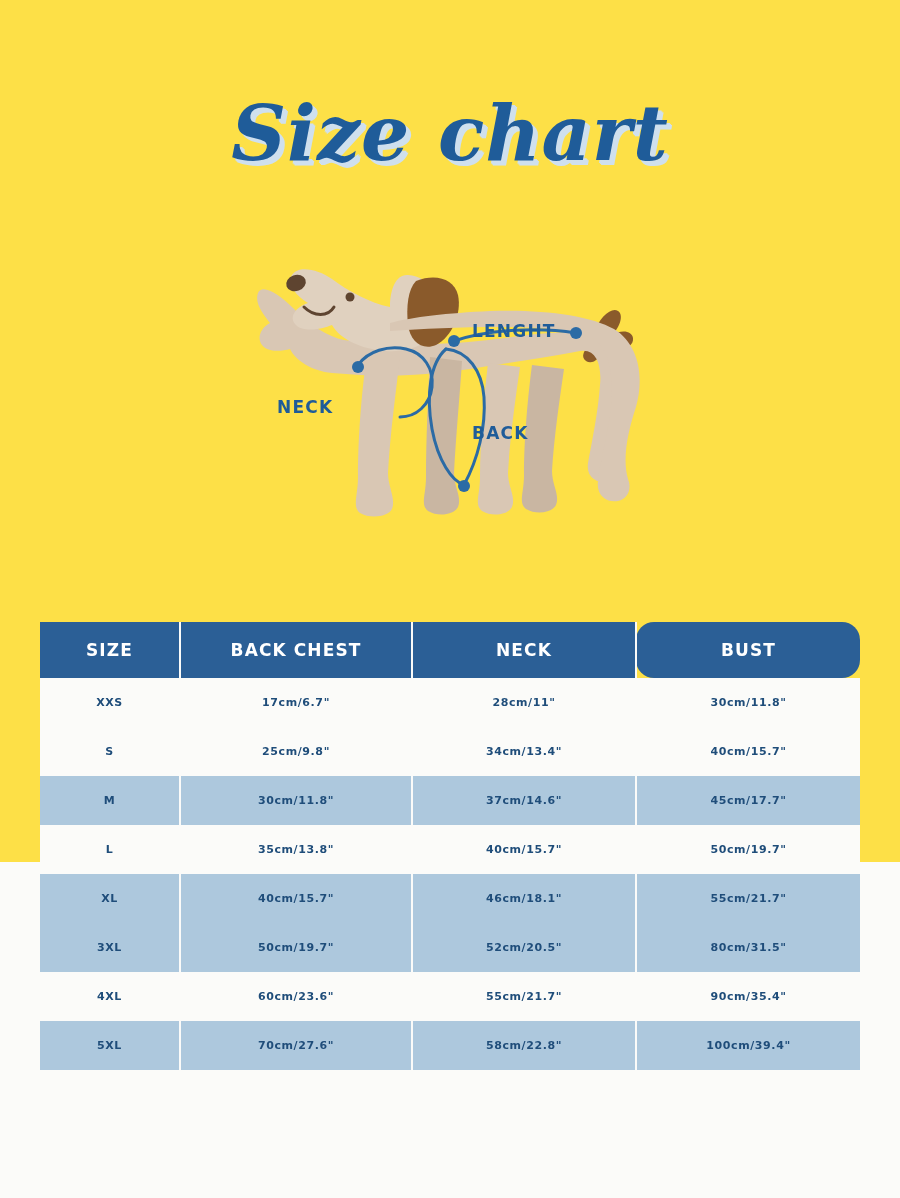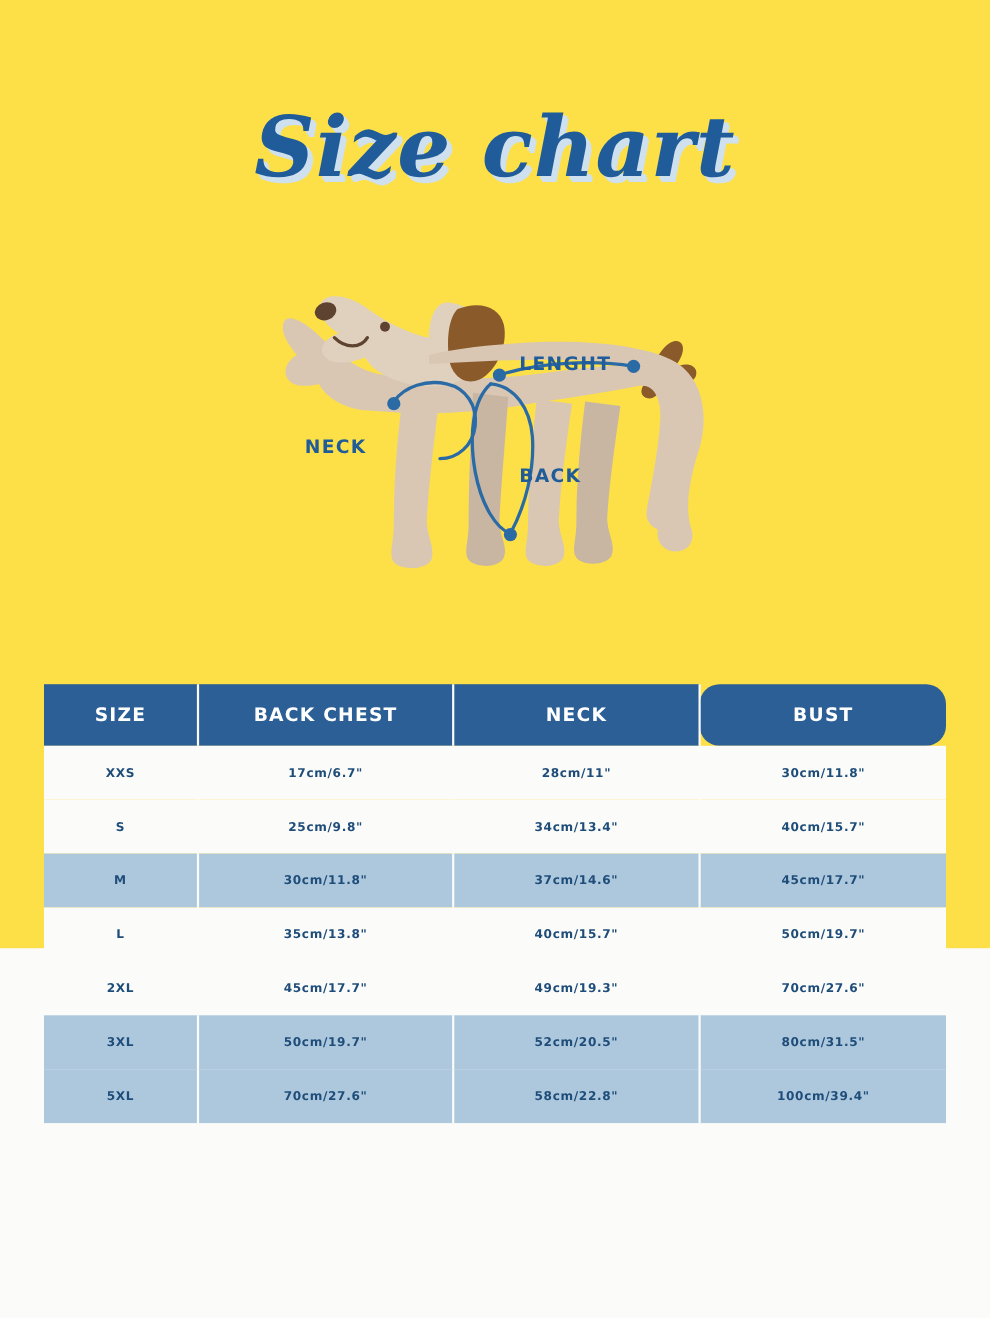--- a/index.html
+++ b/index.html
@@ -241,32 +241,38 @@
           <td>30cm/11.8"</td>
           <td>37cm/14.6"</td>
           <td>45cm/17.7"</td>
         </tr>
         <tr class="odd">
           <td>L</td>
           <td>35cm/13.8"</td>
           <td>40cm/15.7"</td>
           <td>50cm/19.7"</td>
         </tr>
-        <tr class="odd">
-          <td>2XL</td>
-          <td>45cm/17.7"</td>
-          <td>49cm/19.3"</td>
-          <td>70cm/27.6"</td>
+        <tr class="even">
+          <td>XL</td>
+          <td>40cm/15.7"</td>
+          <td>46cm/18.1"</td>
+          <td>55cm/21.7"</td>
         </tr>
         <tr class="even">
           <td>3XL</td>
           <td>50cm/19.7"</td>
           <td>52cm/20.5"</td>
           <td>80cm/31.5"</td>
         </tr>
+        <tr class="odd">
+          <td>4XL</td>
+          <td>60cm/23.6"</td>
+          <td>55cm/21.7"</td>
+          <td>90cm/35.4"</td>
+        </tr>
         <tr class="even">
           <td>5XL</td>
           <td>70cm/27.6"</td>
           <td>58cm/22.8"</td>
           <td>100cm/39.4"</td>
         </tr>
       </tbody>
     </table>
   </div>
 

